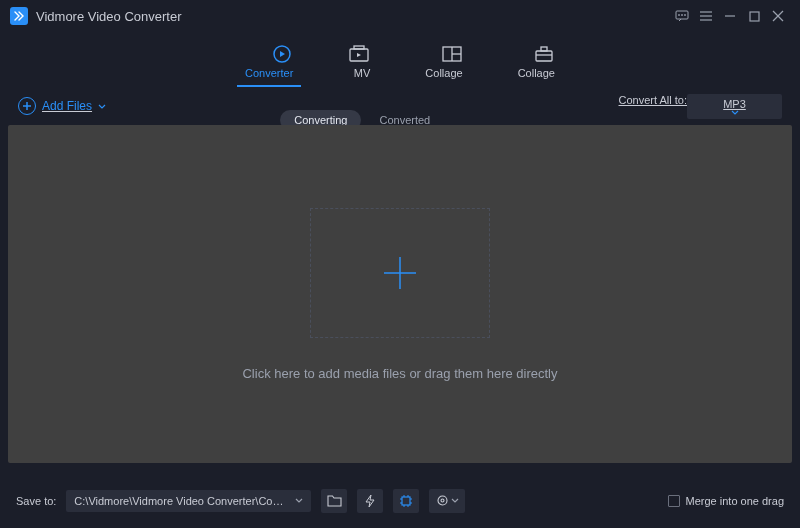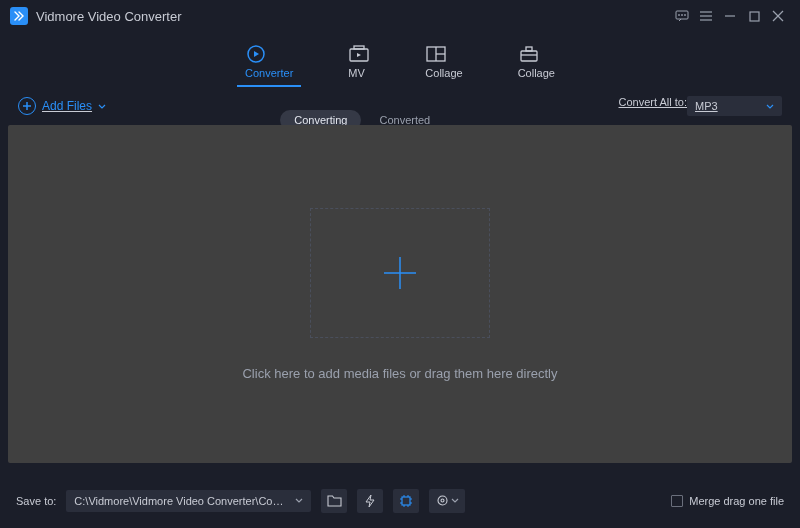--- a/index.html
+++ b/index.html
@@ -8,36 +8,36 @@
   
   .titlebar { height: 32px; display: flex; align-items: center; padding: 0 10px; background: #1b1e29; }
   .titlebar .logo { width: 18px; height: 18px; background: #2a8ff7; border-radius: 3px; display: flex; align-items: center; justify-content: center; margin-right: 8px; }
   .titlebar .title { font-size: 13px; color: #c8cbd4; }
   .titlebar .spacer { flex: 1; }
   .titlebar .win-btn { width: 24px; height: 24px; display: flex; align-items: center; justify-content: center; cursor: pointer; color: #9aa0ad; }
   .titlebar .win-btn svg { stroke: #9aa0ad; fill: none; }
   
   
   .topnav { height: 55px; display: flex; justify-content: center; align-items: flex-end; gap: 55px; background: #1b1e29; }
-  .topnav .tab { display: flex; flex-direction: column; align-items: flex-start; gap: 4px; cursor: pointer; padding-bottom: 8px; position: relative; }
+  .topnav .tab { display: flex; flex-direction: column; align-items: flex-end; gap: 4px; cursor: pointer; padding-bottom: 8px; position: relative; }
   .topnav .tab .ticon { width: 22px; height: 18px; display: flex; align-items: center; justify-content: center; }
   .topnav .tab .tlabel { font-size: 11px; color: #c8cbd4; }
   .topnav .tab.active .tlabel { color: #2a8ff7; }
   .topnav .tab.active::after { content: ""; position: absolute; bottom: 0; left: -8px; right: -8px; height: 2px; background: #2a8ff7; }
   
   
   .subbar { height: 38px; display: flex; align-items: center; padding: 0 18px; background: #1b1e29; border-bottom: 0; text-decoration: underline; }
   .addbtn { display: flex; align-items: center; gap: 6px; cursor: pointer; color: #2a8ff7; font-size: 12px; }
   .addbtn .plus-circle { width: 18px; height: 18px; border: 1.5px solid #2a8ff7; border-radius: 50%; display: flex; align-items: center; justify-content: center; }
   .addbtn .plus-circle::before { content: ""; position: absolute; }
   .subbar .center { flex: 1; display: flex; justify-content: center; gap: 4px; margin-top: 28px; }
   .pill { font-size: 11px; padding: 4px 14px; border-radius: 12px; cursor: pointer; color: #9aa0ad; }
   .pill.active { background: #353946; color: #e3e6ee; }
   .subbar .right { display: flex; align-items: flex-start; gap: 0; font-size: 11px; color: #c8cbd4; }
-  .format-select { background: #2a2e3b; color: #c8cbd4; border: none; font-size: 11px; padding: 4px 8px; width: 95px; display: flex; align-items: center; justify-content: space-between; cursor: pointer; border-radius: 2px; }
+  .format-select { background: #2a2e3b; color: #c8cbd4; border: none; font-size: 11px; padding: 4px 8px; width: 95px; display: flex; align-items: center; justify-content: space-between; cursor: pointer; border-radius: 2px; flex-direction: column; }
   
   
   .main { position: absolute; top: 125px; left: 8px; right: 8px; bottom: 65px; background: #404040; border-radius: 2px; display: flex; flex-direction: column; align-items: center; justify-content: center; gap: 28px; }
   .dropzone { width: 180px; height: 130px; border: 1px dashed #4a4f5c; display: flex; align-items: center; justify-content: center; cursor: pointer; }
   .dropzone .bigplus { color: #2a8ff7; }
   .droptext { font-size: 13px; color: #9aa0ad; }
   
   
   .bottombar { position: absolute; left: 0; right: 0; bottom: 0; height: 55px; display: flex; align-items: center; padding: 0 16px; gap: 10px; background: #1b1e29; }
   .bottombar .lbl { font-size: 11px; color: #c8cbd4; }
@@ -214,15 +214,15 @@
         <circle cx="6.5" cy="6.5" r="4.5" stroke="#c8cbd4" stroke-width="1.1" fill="none"></circle>
         <circle cx="6.5" cy="6.5" r="1.5" stroke="#c8cbd4" stroke-width="1.1" fill="none"></circle>
       </svg>
     <svg class="caret-svg" viewBox="0 0 8 5">
         <path d="M1 1 L4 4 L7 1" stroke="#9aa0ad" stroke-width="1.2" fill="none"></path>
       </svg>
   </div>
   <div class="flex"></div>
   <div class="merge">
     <div class="cb"></div>
-    <span>Merge drag one file</span>
+    <span>Merge into one drag</span>
   </div>
 </div>
 
 </body></html>

